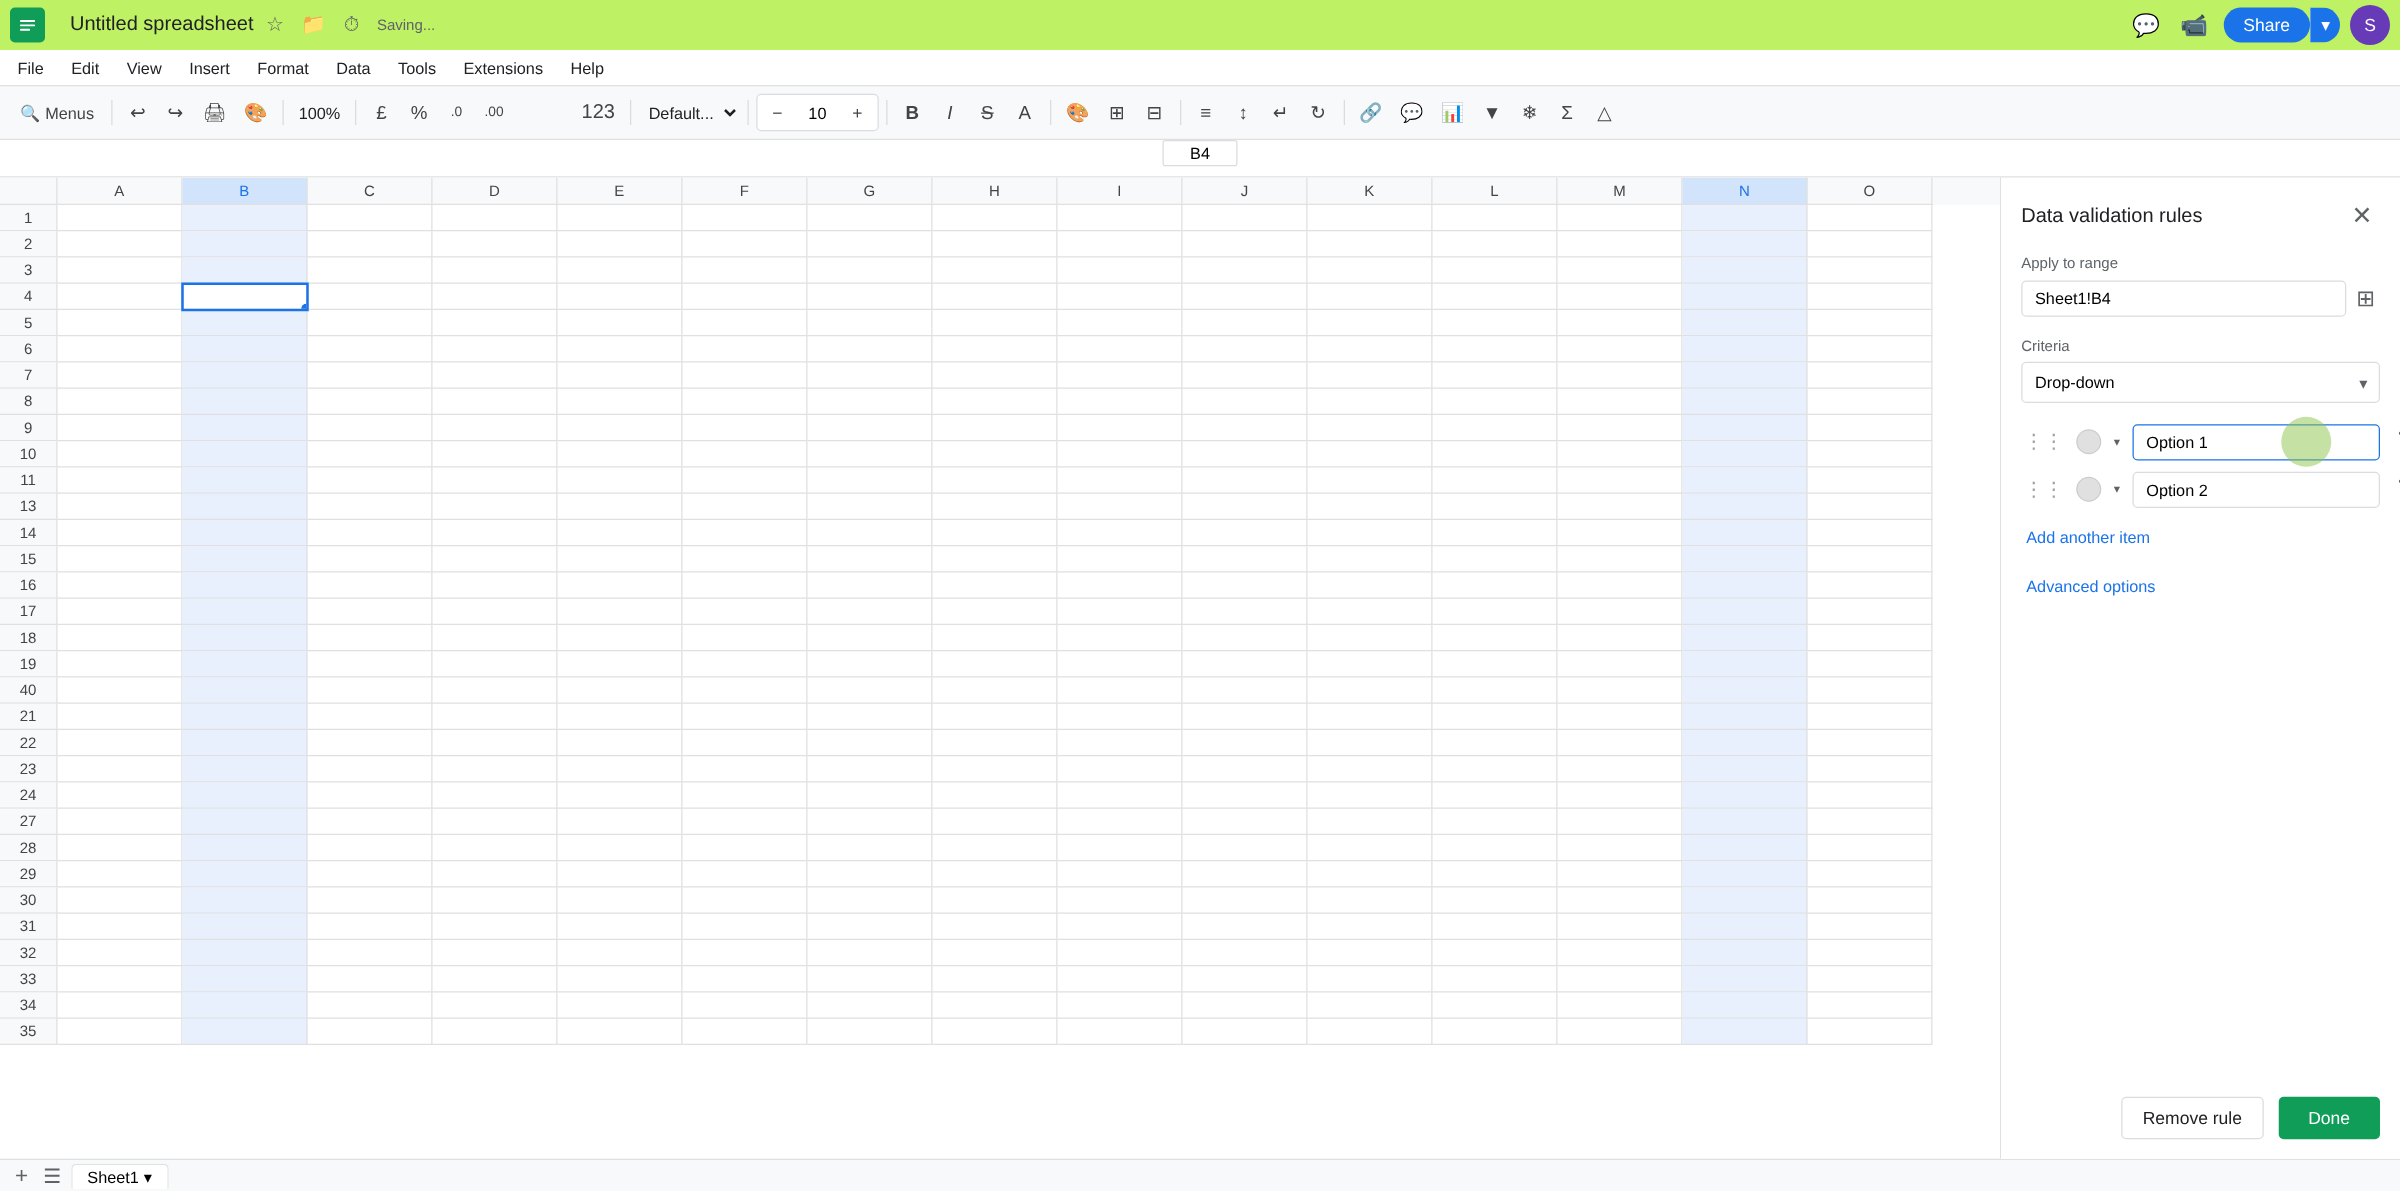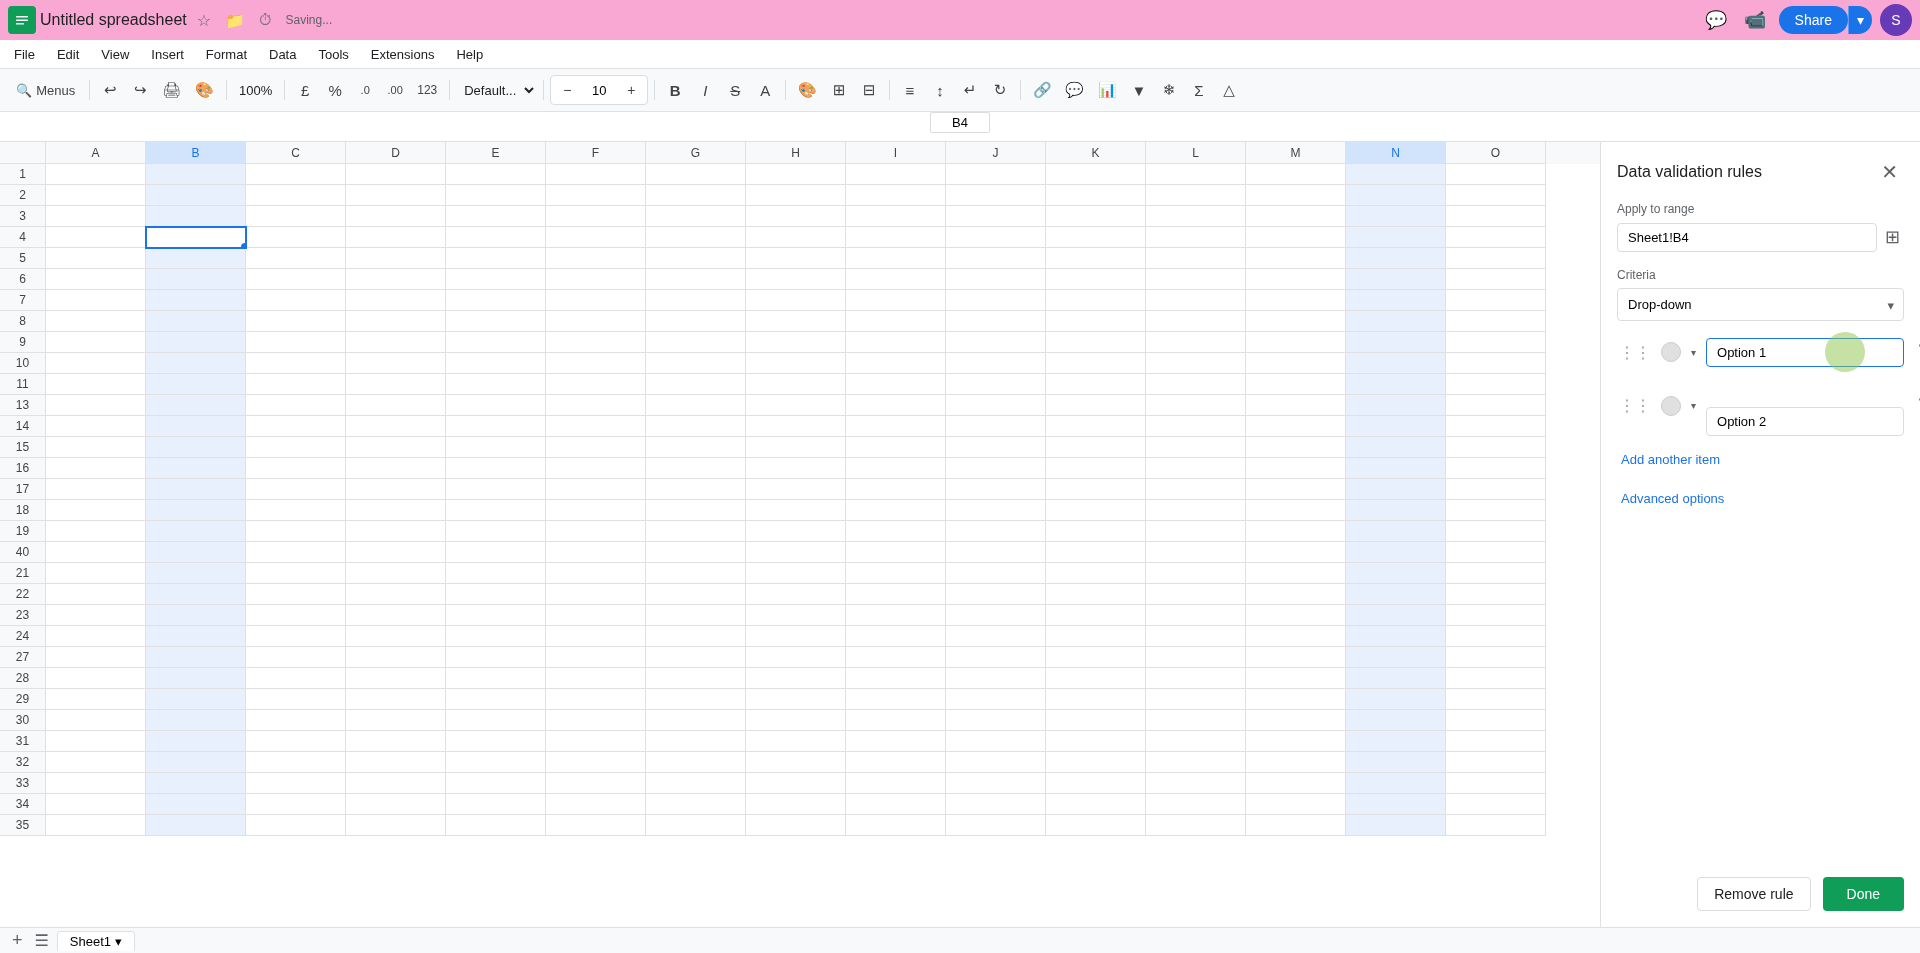--- a/index.html
+++ b/index.html
@@ -1,19 +1,19 @@
 <!DOCTYPE html>
 <html><head>
   <meta charset="utf-8">
   <style>
     * { box-sizing: border-box; margin: 0; padding: 0; }
     body { font-family: 'Google Sans', Arial, sans-serif; font-size: 13px; background: #fff; overflow: hidden; width: 1920px; height: 953px; }
 
     
-    #top-bar { display: flex; align-items: center; height: 40px; padding: 0 8px; gap: 4px; background: #f9a8d4; }
+    #top-bar { display: flex; align-items: center; height: 40px; padding: 0 8px; gap: 20px; background: #bef264; }
     #app-logo { width: 28px; height: 28px; background: #0F9D58; border-radius: 4px; display: flex; align-items: center; justify-content: center; flex-shrink: 0; }
     #app-logo svg { width: 18px; height: 18px; }
     #doc-title-area { display: flex; flex-direction: column; flex: 0 0 auto; }
     #doc-title { font-size: 16px; color: #202124; font-weight: 400; }
     #saving-text { font-size: 12px; color: #5f6368; margin-left: 4px; }
     .top-icon-btn { background: none; border: none; cursor: pointer; color: #5f6368; padding: 2px 4px; border-radius: 4px; font-size: 16px; }
     #top-right { margin-left: auto; display: flex; align-items: center; gap: 8px; }
     #share-btn { background: #1a73e8; color: #fff; border: none; border-radius: 20px; padding: 6px 16px; font-size: 14px; cursor: pointer; display: flex; align-items: center; gap: 6px; }
     #share-btn-arrow { background: #1a73e8; color: #fff; border: none; border-radius: 0 20px 20px 0; padding: 6px 8px; font-size: 14px; cursor: pointer; border-left: 1px solid rgba(255,255,255,0.3); }
     #user-avatar { width: 32px; height: 32px; border-radius: 50%; background: #673ab7; color: #fff; display: flex; align-items: center; justify-content: center; font-size: 14px; font-weight: 500; }
@@ -73,21 +73,21 @@
     .criteria-select-wrapper { position: relative; margin-bottom: 16px; }
     .criteria-select { width: 100%; border: 1px solid #dadce0; border-radius: 4px; padding: 8px 10px; font-size: 13px; appearance: none; background: #fff; cursor: pointer; outline: none; }
     .select-arrow { position: absolute; right: 10px; top: 50%; transform: translateY(-50%); pointer-events: none; color: #5f6368; }
 
     
     .option-row { display: flex; align-items: center; gap: 8px; margin-bottom: 8px; }
     .drag-handle { color: #9aa0a6; font-size: 16px; cursor: grab; padding: 4px 2px; }
     .color-circle { width: 20px; height: 20px; border-radius: 50%; background: #e0e0e0; border: 1px solid #ccc; cursor: pointer; flex-shrink: 0; }
     .color-dropdown-btn { background: none; border: none; cursor: pointer; color: #5f6368; font-size: 10px; padding: 0 2px; }
     .option-input { flex: 1; border: 1px solid #1a73e8; border-radius: 4px; padding: 6px 10px; font-size: 13px; outline: none; background: #fff; }
-    .option-input.normal { border-color: #dadce0; margin-top: 32px; }
+    .option-input.normal { border-color: #dadce0; }
     .delete-btn { background: none; border: none; cursor: pointer; color: #5f6368; font-size: 18px; padding: 4px; border-radius: 4px; }
 
     .add-item-btn { background: none; border: none; cursor: pointer; color: #1a73e8; font-size: 13px; padding: 8px 4px; text-align: left; }
 
     .advanced-opts-btn { background: none; border: none; cursor: pointer; color: #1a73e8; font-size: 13px; padding: 8px 4px; text-align: left; }
 
     
     #panel-bottom { margin-top: auto; padding-top: 16px; display: flex; gap: 12px; justify-content: flex-end; }
     #remove-rule-btn { background: none; border: 1px solid #dadce0; border-radius: 4px; padding: 8px 16px; font-size: 14px; cursor: pointer; color: #202124; }
     #done-btn { background: #0F9D58; color: #fff; border: none; border-radius: 4px; padding: 8px 24px; font-size: 14px; cursor: pointer; font-weight: 500; }
@@ -153,21 +153,21 @@
   <button class="toolbar-btn">↪</button>
   <button class="toolbar-btn">🖨</button>
   <button class="toolbar-btn">🎨</button>
   <div class="toolbar-divider"></div>
   <span class="zoom-display">100%</span>
   <div class="toolbar-divider"></div>
   <button class="toolbar-btn">£</button>
   <button class="toolbar-btn">%</button>
   <button class="toolbar-btn" style="font-size:11px;">.0</button>
   <button class="toolbar-btn" style="font-size:11px;">.00</button>
-  <button class="toolbar-btn" style="font-size:12px;">123</button>
+  <button class="toolbar-btn" style="font-size:16px;margin-left:48px;">123</button>
   <div class="toolbar-divider"></div>
   <select class="toolbar-select">
     <option>Default...</option>
   </select>
   <div class="toolbar-divider"></div>
   <div id="font-size-control">
     <button class="toolbar-btn" style="border:none;background:none;font-size:14px;">−</button>
     <input id="font-size-input" type="text" value="10" style="">
     <button class="toolbar-btn" style="border:none;background:none;font-size:14px;">+</button>
   </div>

